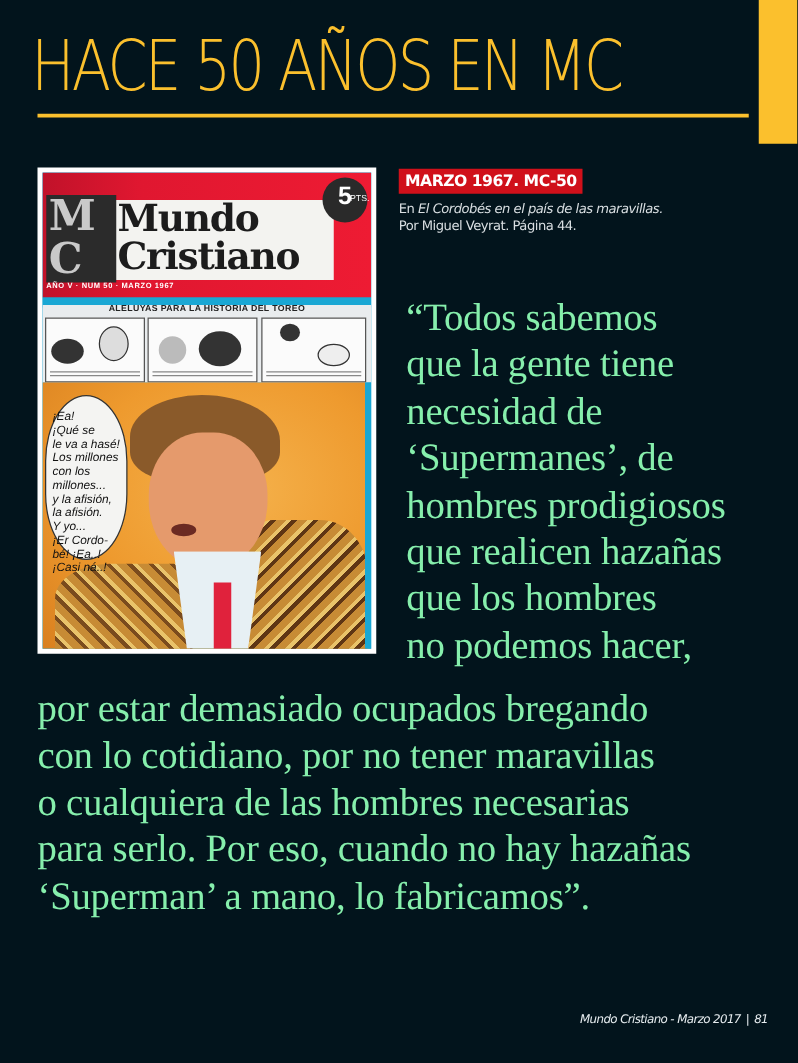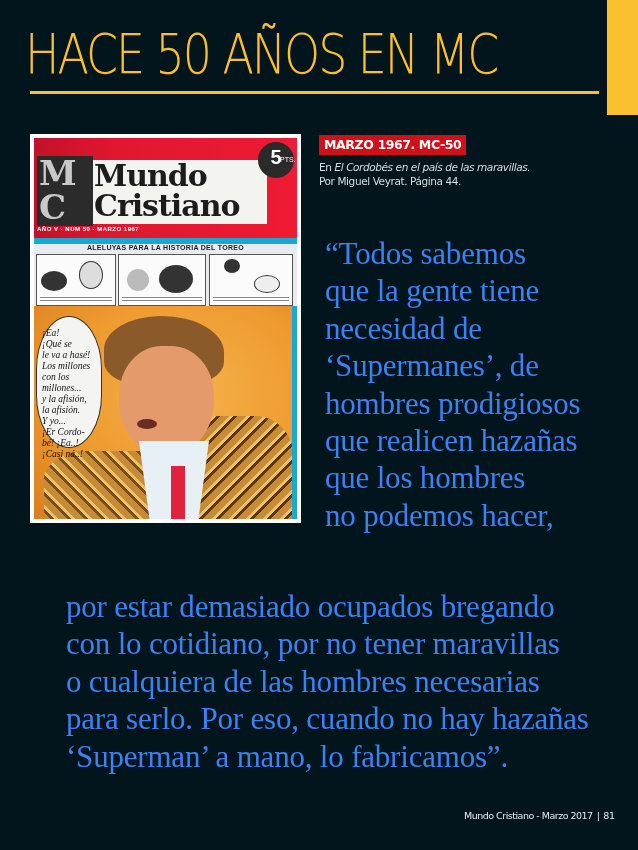--- a/index.html
+++ b/index.html
@@ -149,21 +149,21 @@
     background: repeating-linear-gradient(-45deg,#c78b35 0 6px,#5e3514 6px 9px,#e9c36a 9px 12px);
     border-radius: 20% 40% 0 0;
   }
   .bubble {
     position: absolute; left: 2px; top: 10px; width: 64px; height: 130px;
     background: #f4f4f2; border: 1px solid #333;
     border-radius: 50% / 40%;
   }
   .bubble-text {
     position: absolute; left: 8px; top: 22px; width: 58px;
-    font-family: Liberation Serif, serif; font-style: italic;
+    font-family: Liberation Sans, sans-serif; font-style: italic;
     font-size: 9.5px; line-height: 11px; color: #111;
     white-space: pre-line;
   }
 
   
   .badge {
     position: absolute; left: 319px; top: 135px;
     height: 20px; padding: 0 5px;
     background: #d0101a; color: #fff;
     font-family: "DejaVu Sans", sans-serif; font-weight: bold;
@@ -172,35 +172,36 @@
   .caption {
     position: absolute; left: 319px; top: 160px; width: 260px;
     color: #d9dfe2;
     font-family: "DejaVu Sans", sans-serif;
     font-size: 10.5px; line-height: 14px; letter-spacing: -0.4px;
   }
   .caption em { font-style: italic; }
 
   
   .quote {
-    position: absolute; color: #3b82f6;
+    position: absolute; color: #86efac;
     font-family: "Liberation Serif", serif;
     font-size: 31px; line-height: 37.4px;
     letter-spacing: -0.2px;
   }
   .quote div { white-space: nowrap; }
   .quote-top { left: 325px; top: 235px; }
-  .quote-bottom { left: 30px; top: 588px; margin-left: 36px; }
+  .quote-bottom { left: 30px; top: 548px; }
 
   .footer {
     position: absolute; left: 464px; top: 810px;
     color: #e6ecef;
     font-family: "DejaVu Sans", sans-serif;
     font-size: 9.5px; letter-spacing: -0.5px;
     white-space: nowrap;
+    font-style: italic;
   }
   .footer .sep { margin: 0 4px; }
 </style>
 </head>
 <body>
 
 <div class="corner-tab"></div>
 <div class="headline">HACE 50 AÑOS EN MC</div>
 <div class="headline-rule"></div>
 

